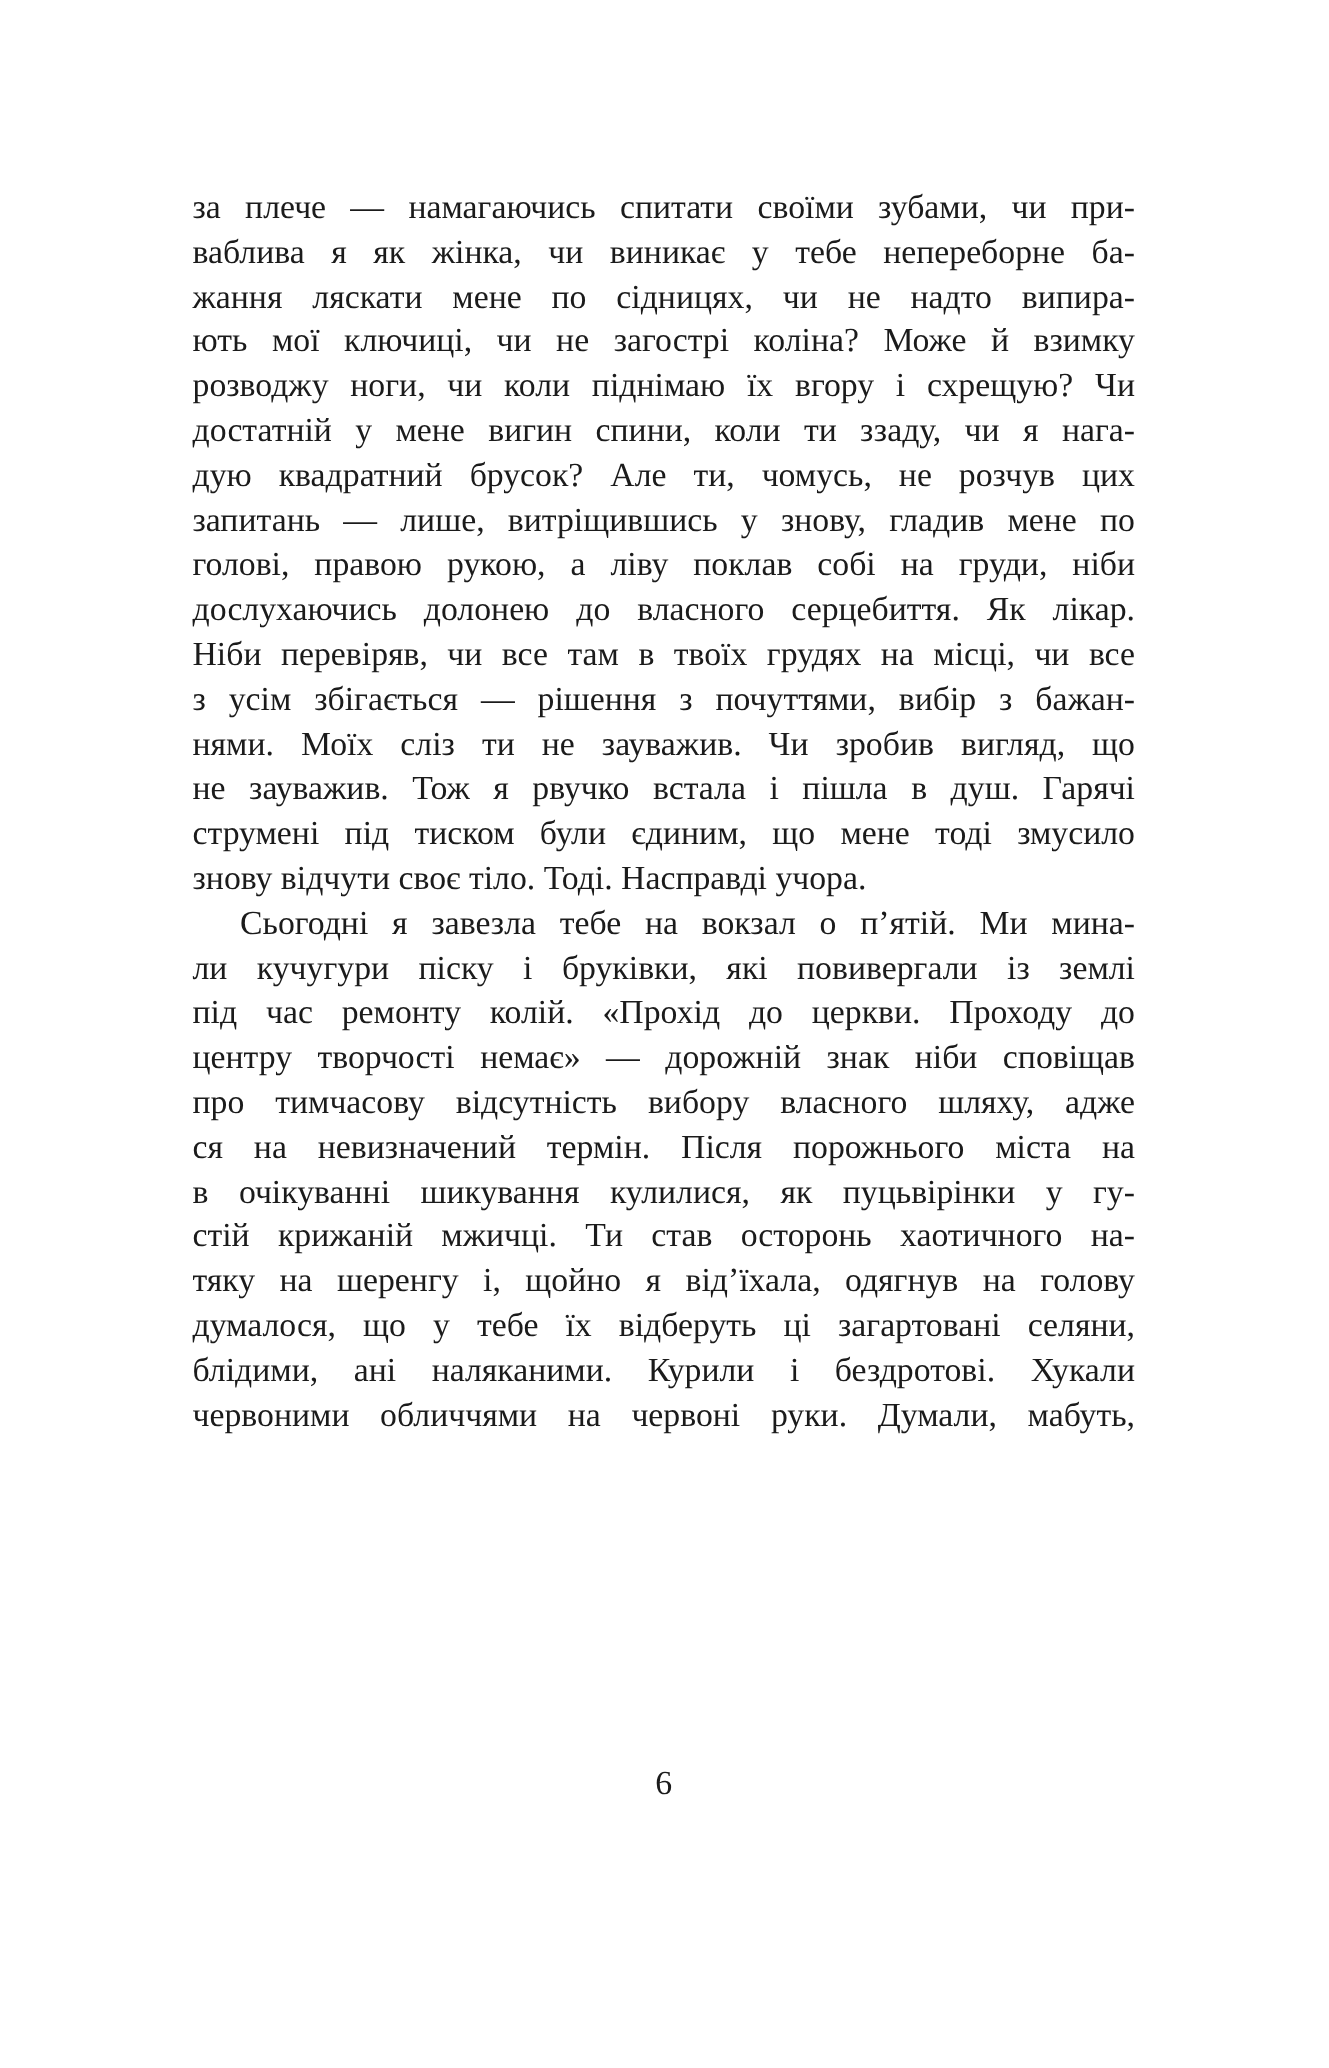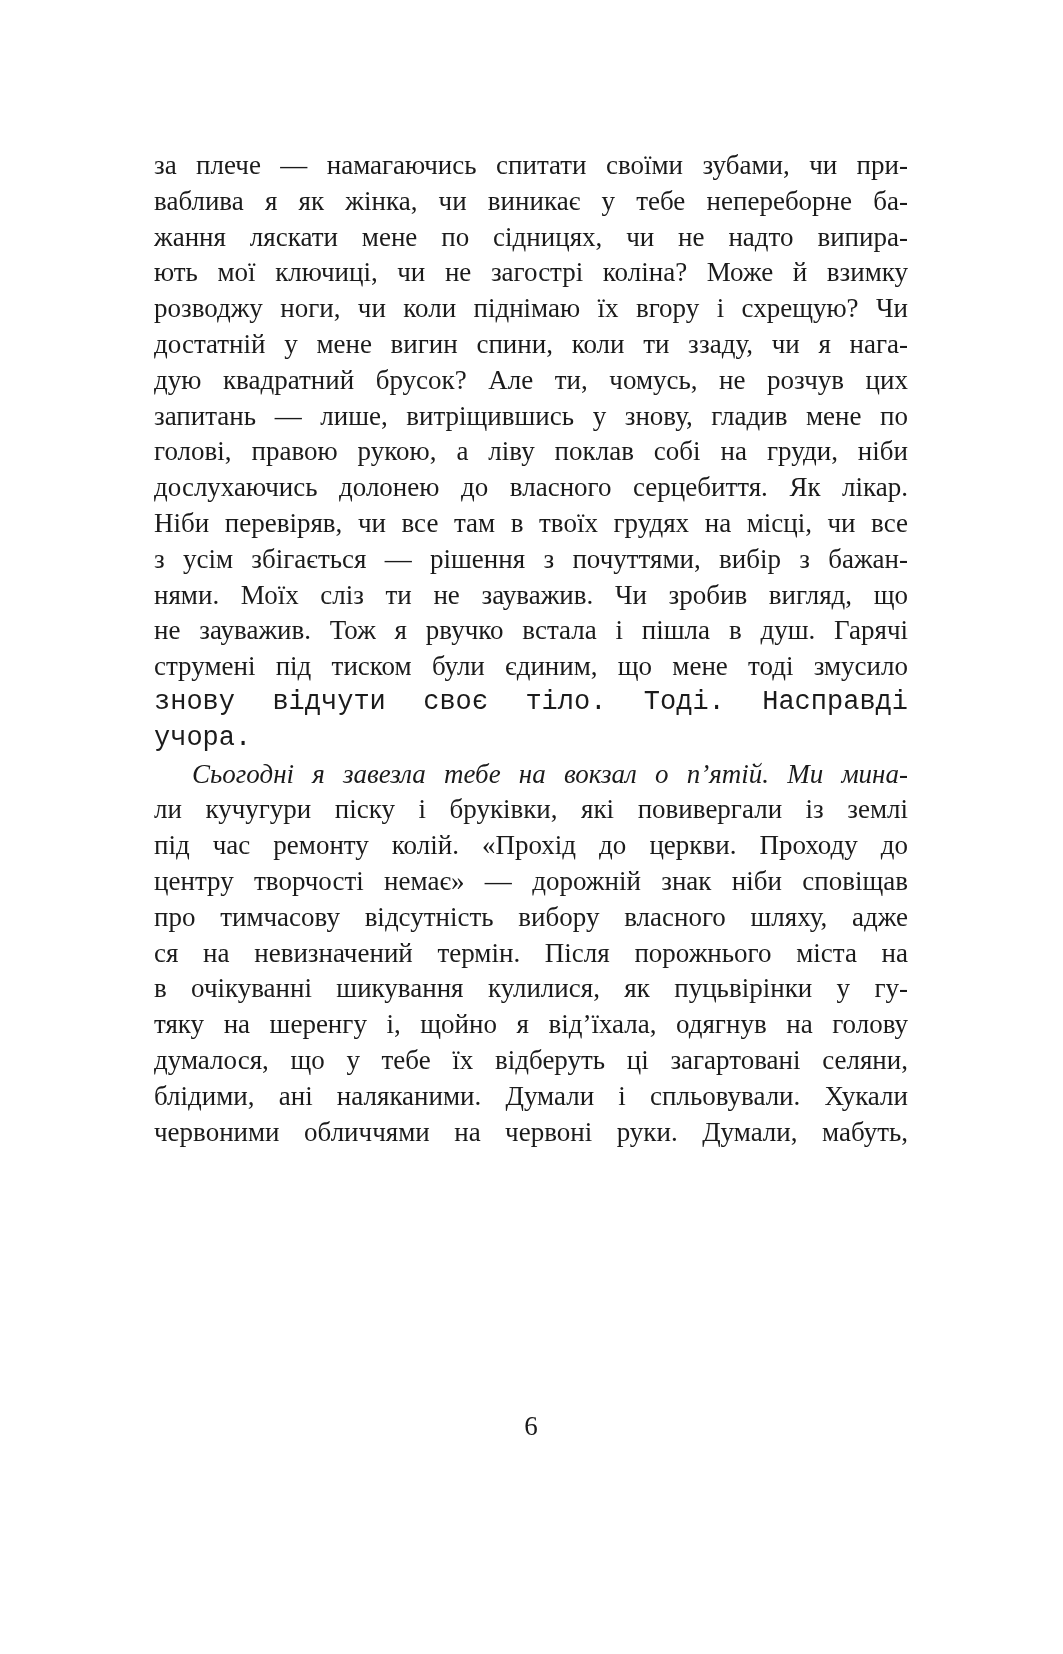--- a/index.html
+++ b/index.html
@@ -32,25 +32,23 @@
     margin: 0;
     padding: 0;
   }
   .line {
     text-align: justify;
     text-align-last: justify;
     white-space: normal;
   }
   .line.last {
     text-align-last: left;
-    font-family: Liberation Mono, monospace;
   }
   .line.indent {
     text-indent: 38px;
-    font-style: italic;
   }
   .page-number {
     position: absolute;
     left: 154px;
     top: 1408px;
     width: 754px;
     text-align: center;
     color: #1b1b1b;
     font-size: 27px;
     line-height: 36px;
@@ -80,20 +78,21 @@
         <div class="line last">знову відчути своє тіло. Тоді. Насправді учора.</div>
       </div>
       <div class="paragraph">
         <div class="line indent">Сьогодні я завезла тебе на вокзал о п’ятій. Ми мина-</div>
         <div class="line">ли кучугури піску і бруківки, які повивергали із землі</div>
         <div class="line">під час ремонту колій. «Прохід до церкви. Проходу до</div>
         <div class="line">центру творчості немає» — дорожній знак ніби сповіщав</div>
         <div class="line">про тимчасову відсутність вибору власного шляху, адже</div>
         <div class="line">ся на невизначений термін. Після порожнього міста на</div>
         <div class="line">в очікуванні шикування кулилися, як пуцьвірінки у гу-</div>
+        <div class="line">стій крижаній мжичці. Ти став осторонь хаотичного на-</div>
         <div class="line">тяку на шеренгу і, щойно я від’їхала, одягнув на голову</div>
         <div class="line">думалося, що у тебе їх відберуть ці загартовані селяни,</div>
-        <div class="line">блідими, ані наляканими. Думали і спльовували. Хукали</div>
+        <div class="line">блідими, ані наляканими. Курили і бездротові. Хукали</div>
         <div class="line">червоними обличчями на червоні руки. Думали, мабуть,</div>
       </div>
     </div>
   <div class="page-number">6</div>
 </div>
 
 </body></html>

